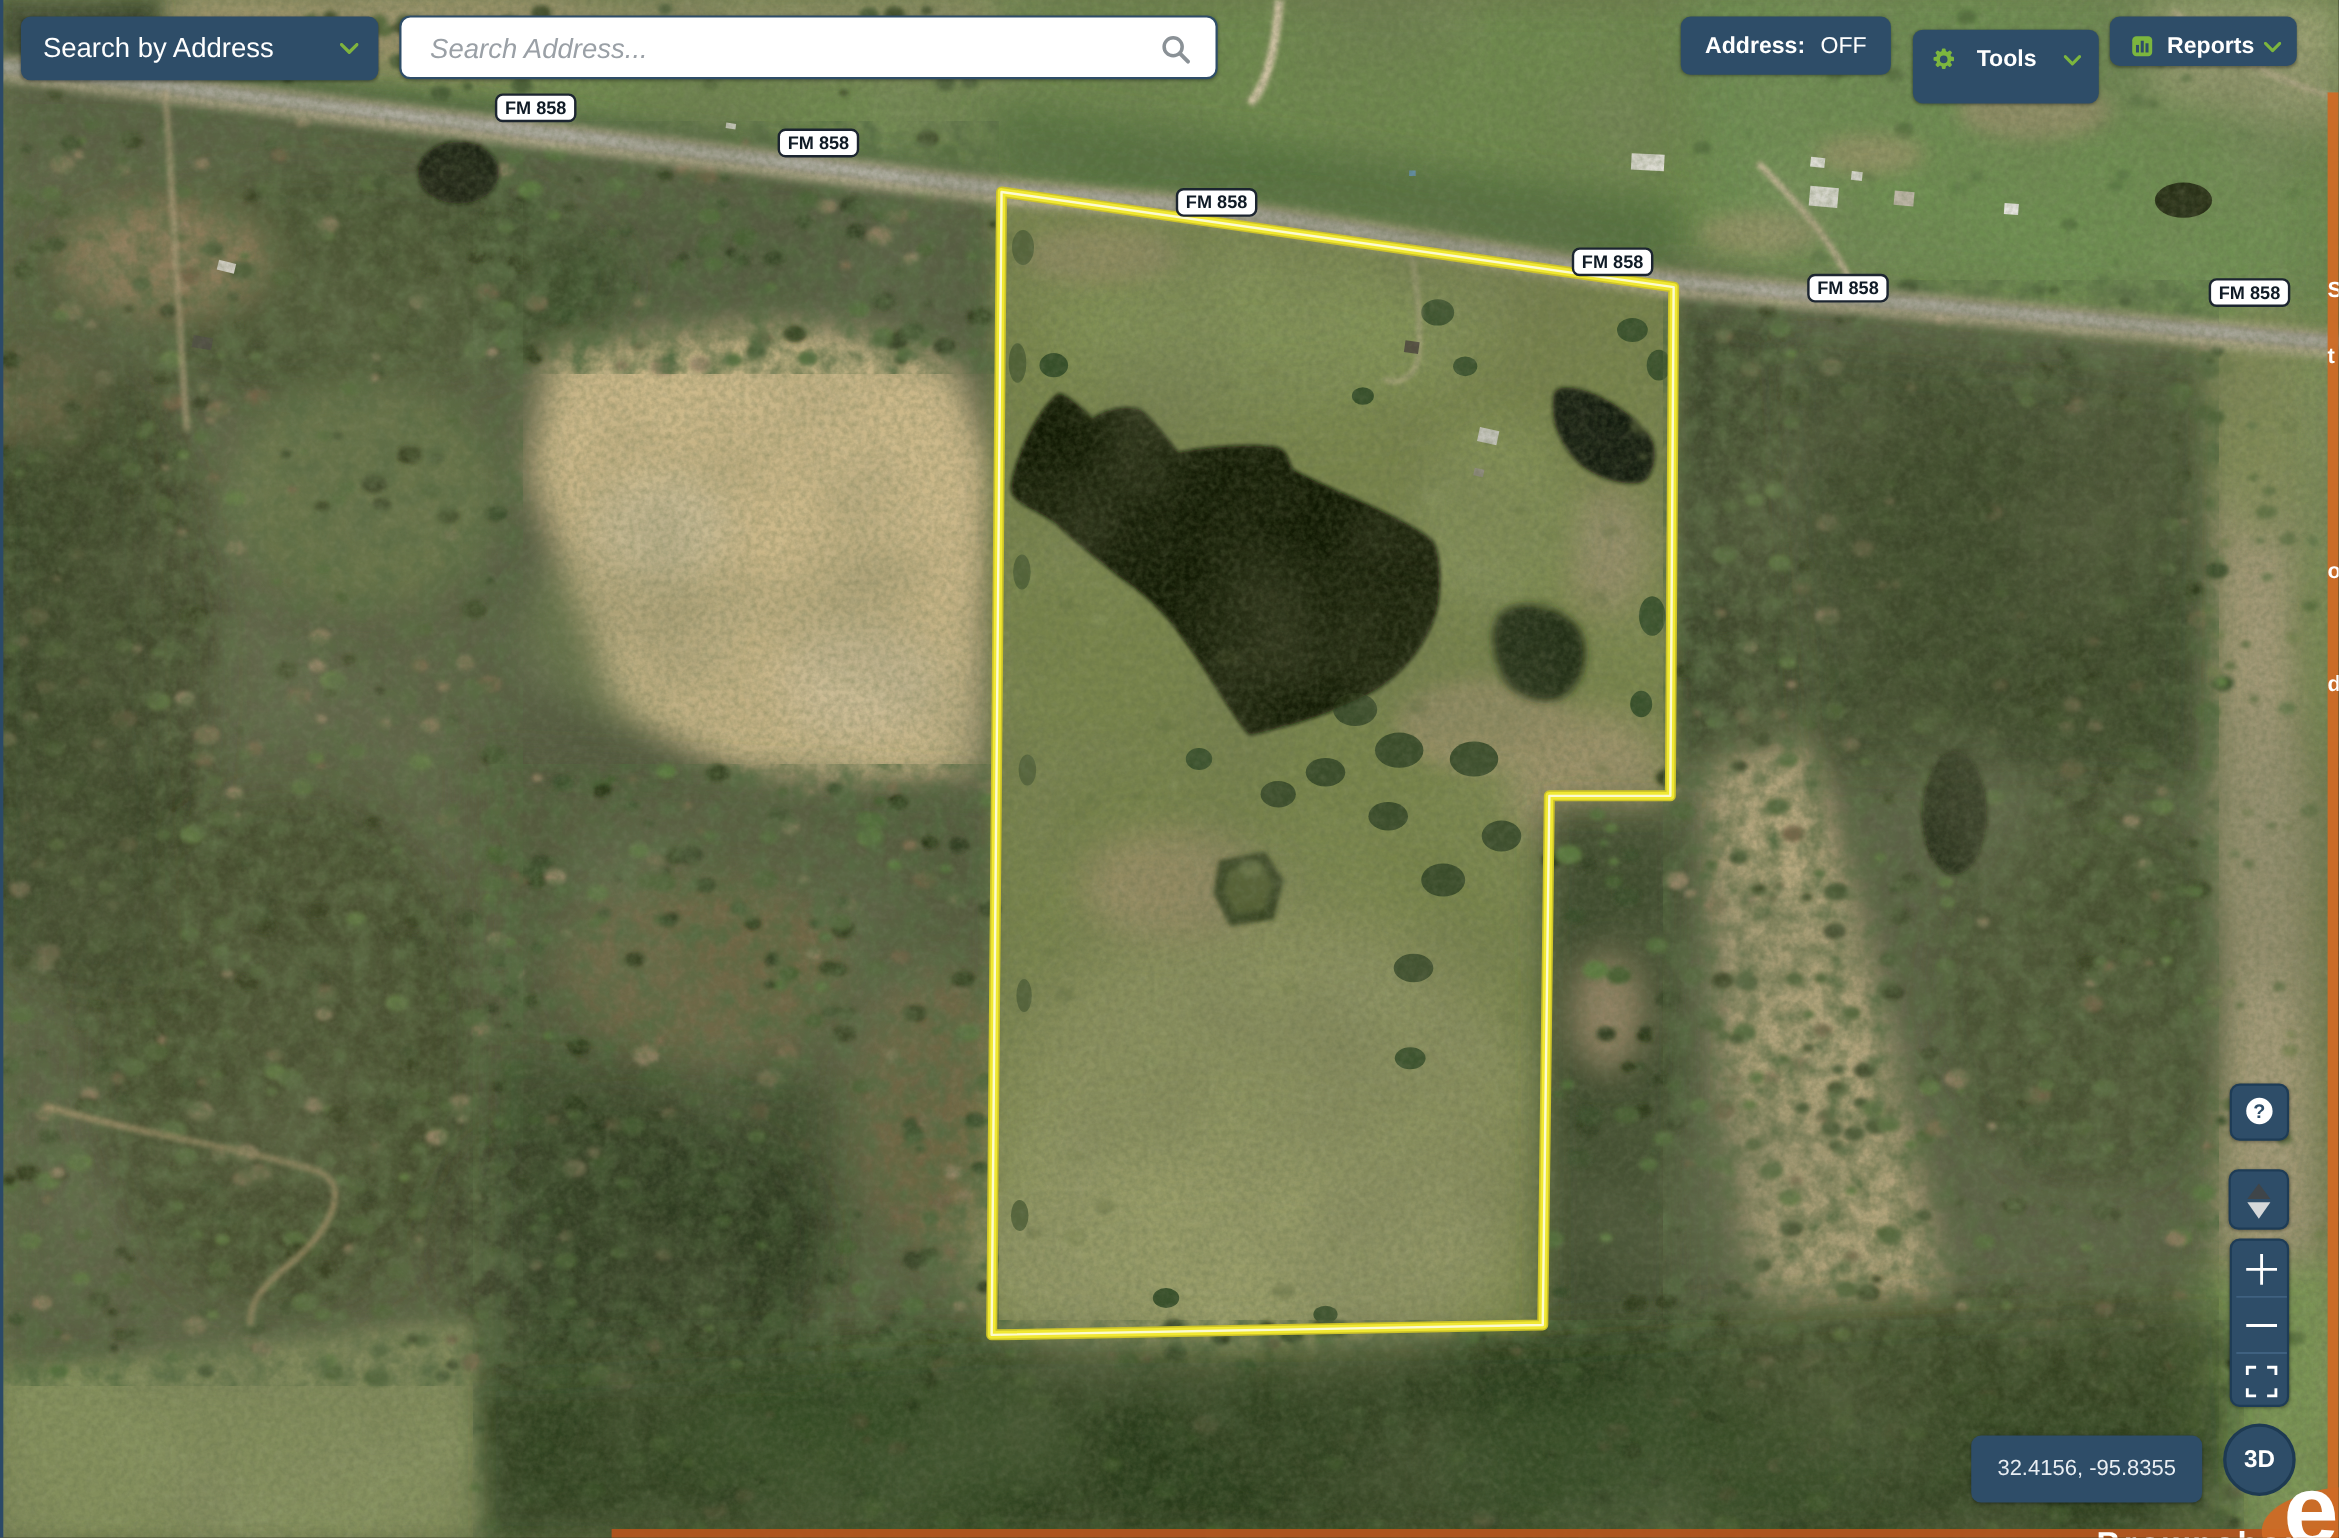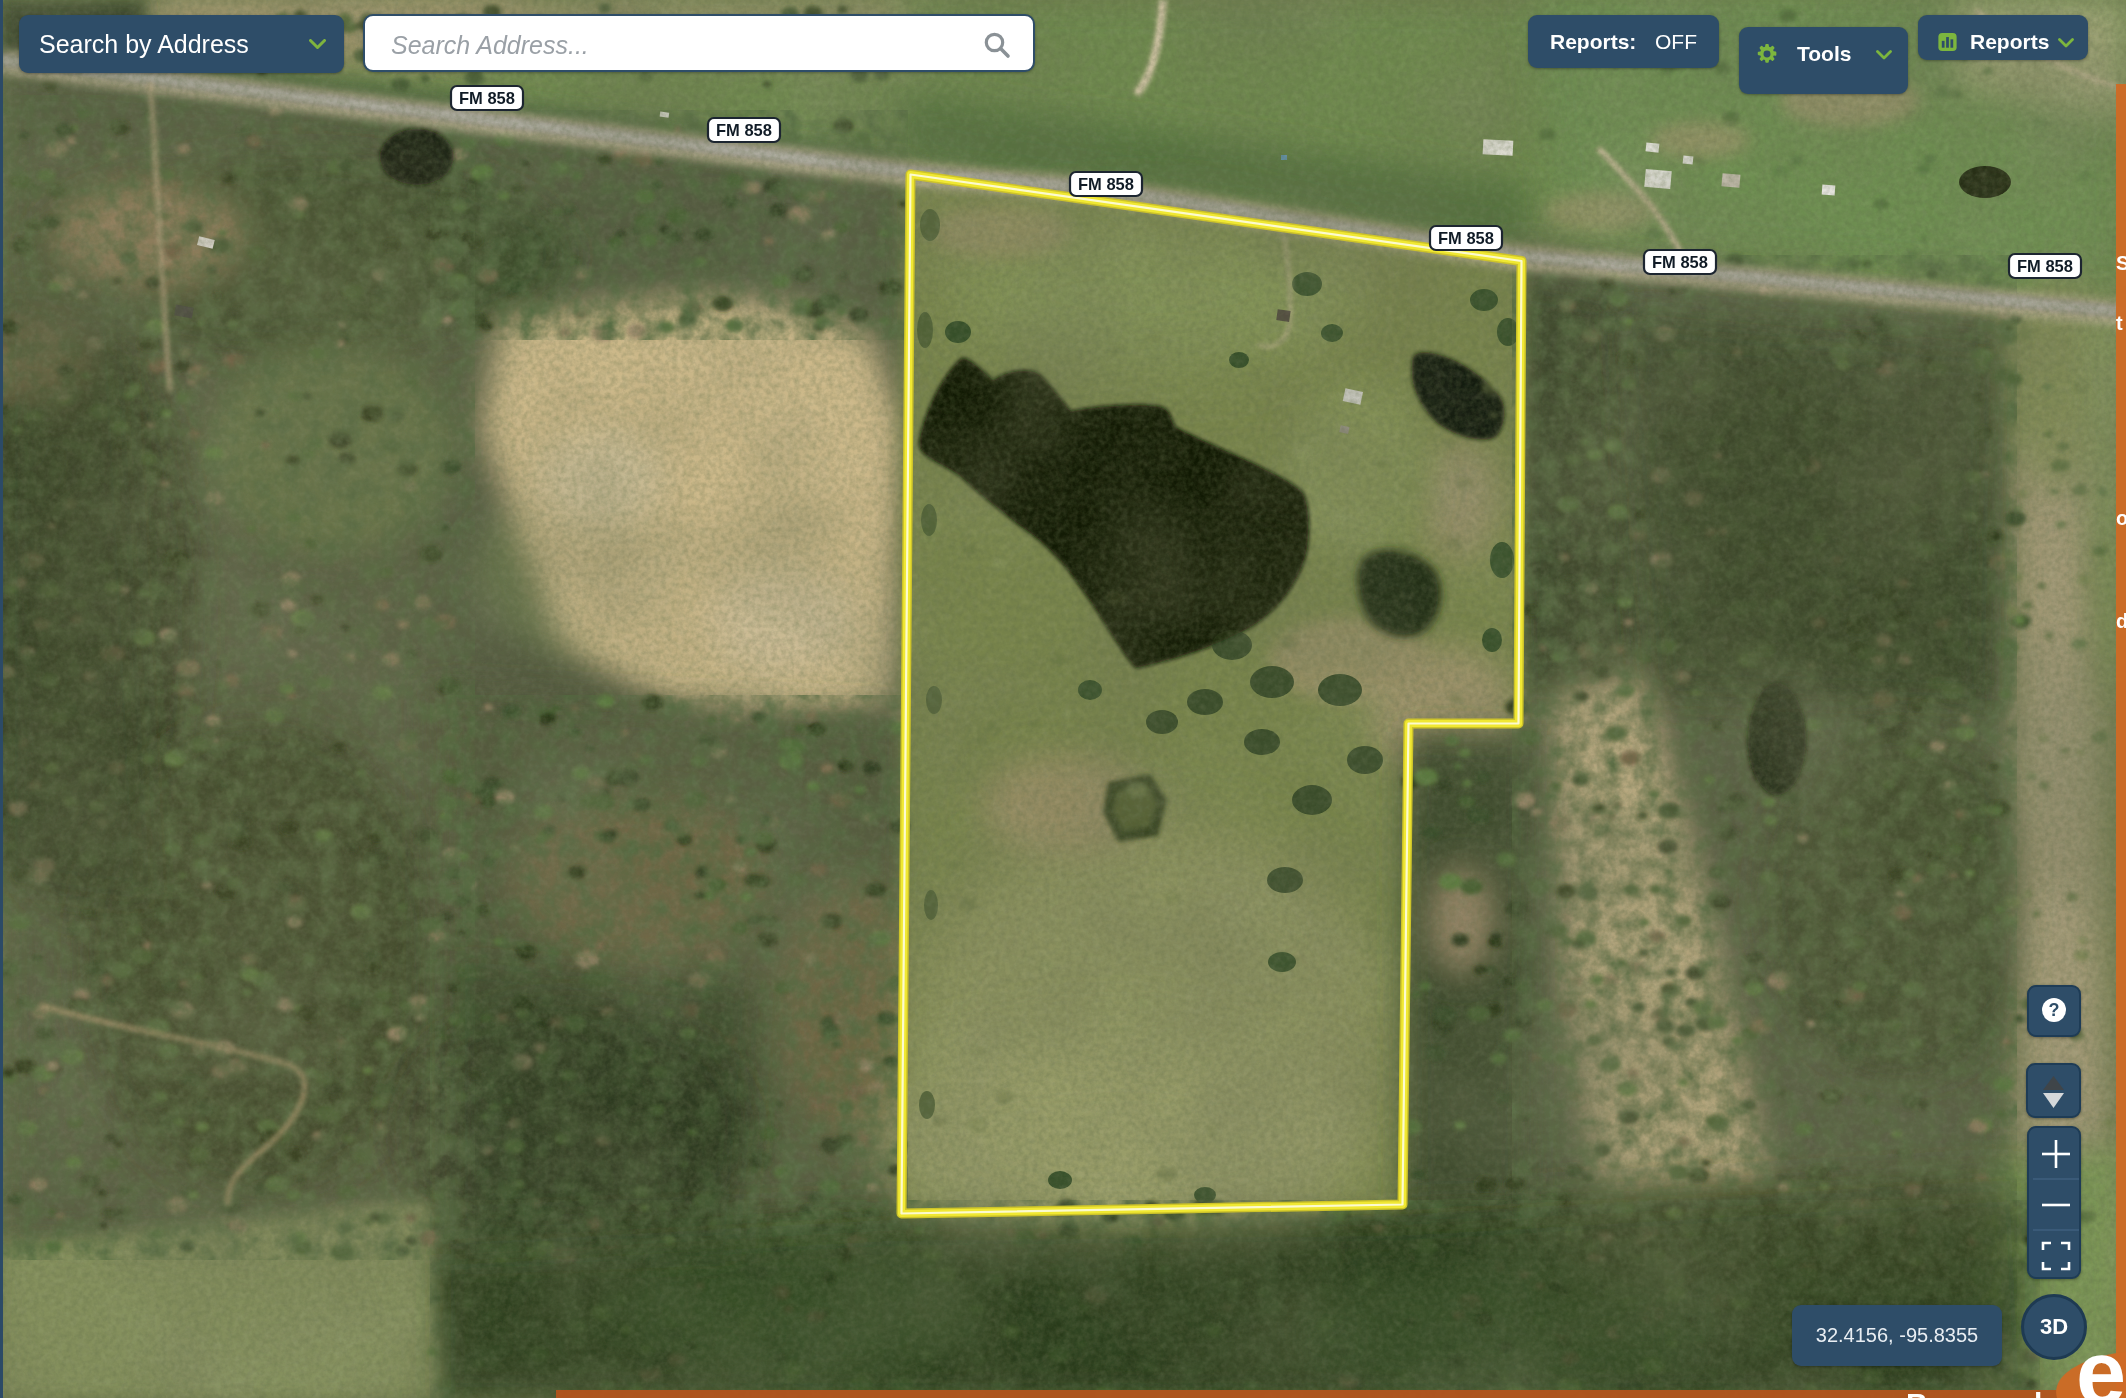--- a/index.html
+++ b/index.html
@@ -2080,30 +2080,30 @@
 
 <div style="position:absolute;left:0;top:0;width:3px;height:1398px;background:#2c4a66;"></div>
 
 <div class="btn" style="left:19px;top:15px;width:325px;height:58px;">
   <span style="position:absolute;left:20px;top:0;line-height:58px;font-size:25px;color:#fff;">Search by Address</span>
   <svg style="position:absolute;right:18px;top:24px;" width="17" height="11" viewBox="0 0 17 11">
         <path d="M1.5 1.5 L8.5 8.5 L15.5 1.5" fill="none" stroke="#7fb43e" stroke-width="3" stroke-linecap="round" stroke-linejoin="round"></path>
       </svg>
 </div>
 
-<div style="position:absolute;left:363px;top:14px;width:672px;height:58px;background:#fff;border:2px solid #2e4d68;border-radius:10px;box-sizing:border-box;box-shadow:0 1px 3px rgba(0,0,0,.3);">
+<div style="position:absolute;left:363px;top:14px;width:744px;height:58px;background:#fff;border:2px solid #2e4d68;border-radius:10px;box-sizing:border-box;box-shadow:0 1px 3px rgba(0,0,0,.3);">
   <span style="position:absolute;left:26px;top:0;line-height:58px;font-size:25px;font-style:italic;color:#9aa0a6;">Search Address...</span>
   <svg style="position:absolute;right:22px;top:15px;" width="28" height="28" viewBox="0 0 28 28">
         <circle cx="11.5" cy="11.5" r="8.2" fill="none" stroke="#8a9196" stroke-width="3.2"></circle>
         <line x1="17.6" y1="17.6" x2="25" y2="25" stroke="#8a9196" stroke-width="3.6" stroke-linecap="round"></line>
       </svg>
 </div>
 
 <div class="btn" style="left:1528px;top:15px;width:191px;height:53px;">
-  <span style="position:absolute;left:22px;top:0;line-height:53px;font-size:21px;font-weight:bold;">Reports:</span>
+  <span style="position:absolute;left:22px;top:0;line-height:53px;font-size:21px;font-weight:bold;">Address:</span>
   <span style="position:absolute;right:22px;top:0;line-height:53px;font-size:21px;font-weight:normal;">OFF</span>
 </div>
 
 <div class="btn" style="left:1739px;top:27px;width:169px;height:67px;text-align:center;">
   <svg style="position:absolute;left:17px;top:16px;" width="22" height="22" viewBox="0 0 24 24">
         <path fill="#7cb63e" d="M12 8.2a3.8 3.8 0 1 0 0 7.6 3.8 3.8 0 0 0 0-7.6zm9.4 5.7l-2.1-.3a7.4 7.4 0 0 1-.6 1.5l1.3 1.7a.9.9 0 0 1-.1 1.2l-1.3 1.3a.9.9 0 0 1-1.2.1l-1.7-1.3c-.5.3-1 .5-1.5.6l-.3 2.1a.9.9 0 0 1-.9.8h-1.9a.9.9 0 0 1-.9-.8l-.3-2.1c-.5-.1-1-.3-1.5-.6l-1.7 1.3a.9.9 0 0 1-1.2-.1l-1.3-1.3a.9.9 0 0 1-.1-1.2l1.3-1.7c-.3-.5-.5-1-.6-1.5l-2.1-.3a.9.9 0 0 1-.8-.9v-1.9c0-.5.3-.8.8-.9l2.1-.3c.1-.5.3-1 .6-1.5L4.1 5.9a.9.9 0 0 1 .1-1.2l1.3-1.3a.9.9 0 0 1 1.2-.1l1.7 1.3c.5-.3 1-.5 1.5-.6l.3-2.1a.9.9 0 0 1 .9-.8H13a.9.9 0 0 1 .9.8l.3 2.1c.5.1 1 .3 1.5.6l1.7-1.3a.9.9 0 0 1 1.2.1l1.3 1.3c.3.3.4.8.1 1.2l-1.3 1.7c.3.5.5 1 .6 1.5l2.1.3c.5.1.8.4.8.9V13c0 .5-.3.8-.8.9z"></path>
       </svg>
   <span style="position:absolute;left:58px;top:0;line-height:53px;font-size:21px;font-weight:bold;">Tools</span>
   <svg style="position:absolute;right:16px;top:23px;" width="16" height="10" viewBox="0 0 16 10">
         <path d="M1.5 1.5 L8 8 L14.5 1.5" fill="none" stroke="#7cb63e" stroke-width="2.8" stroke-linecap="round" stroke-linejoin="round"></path>

